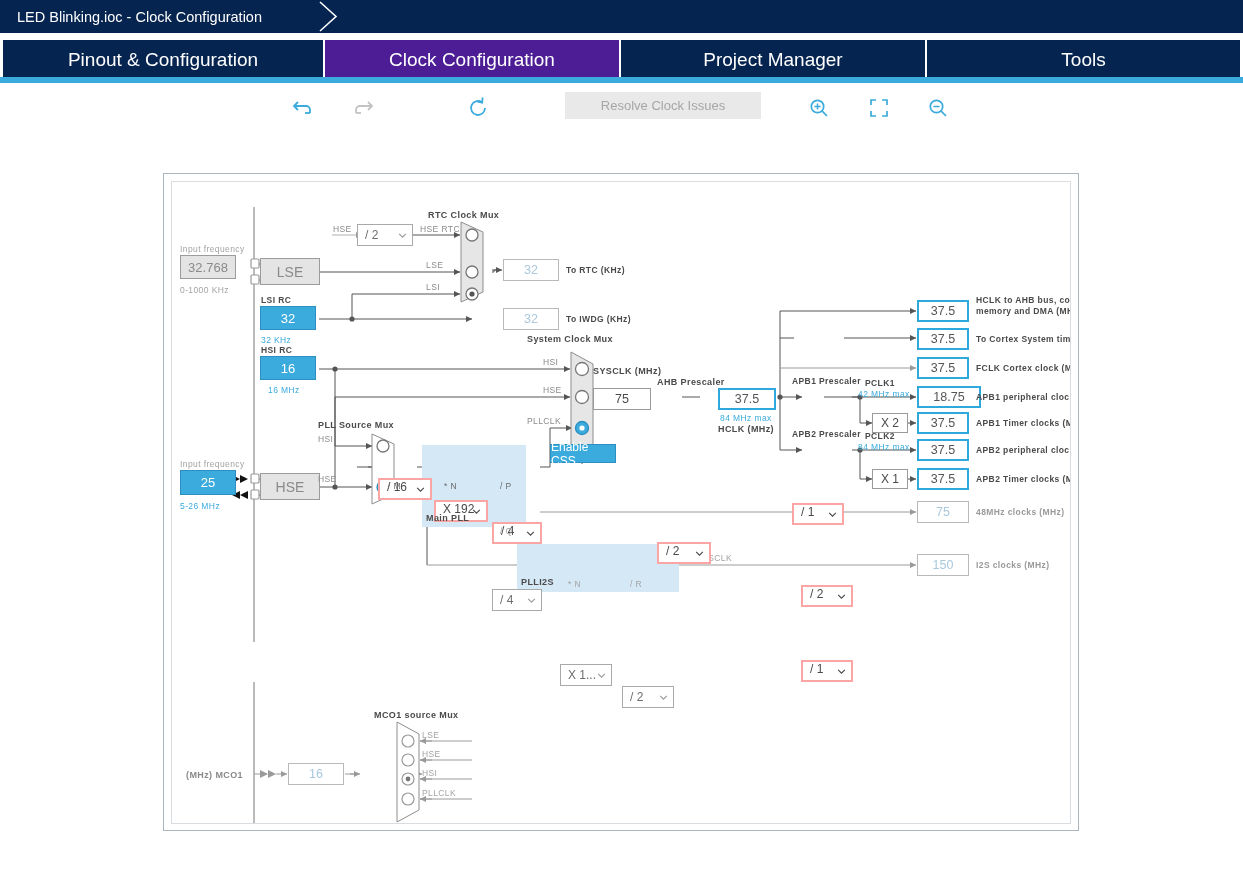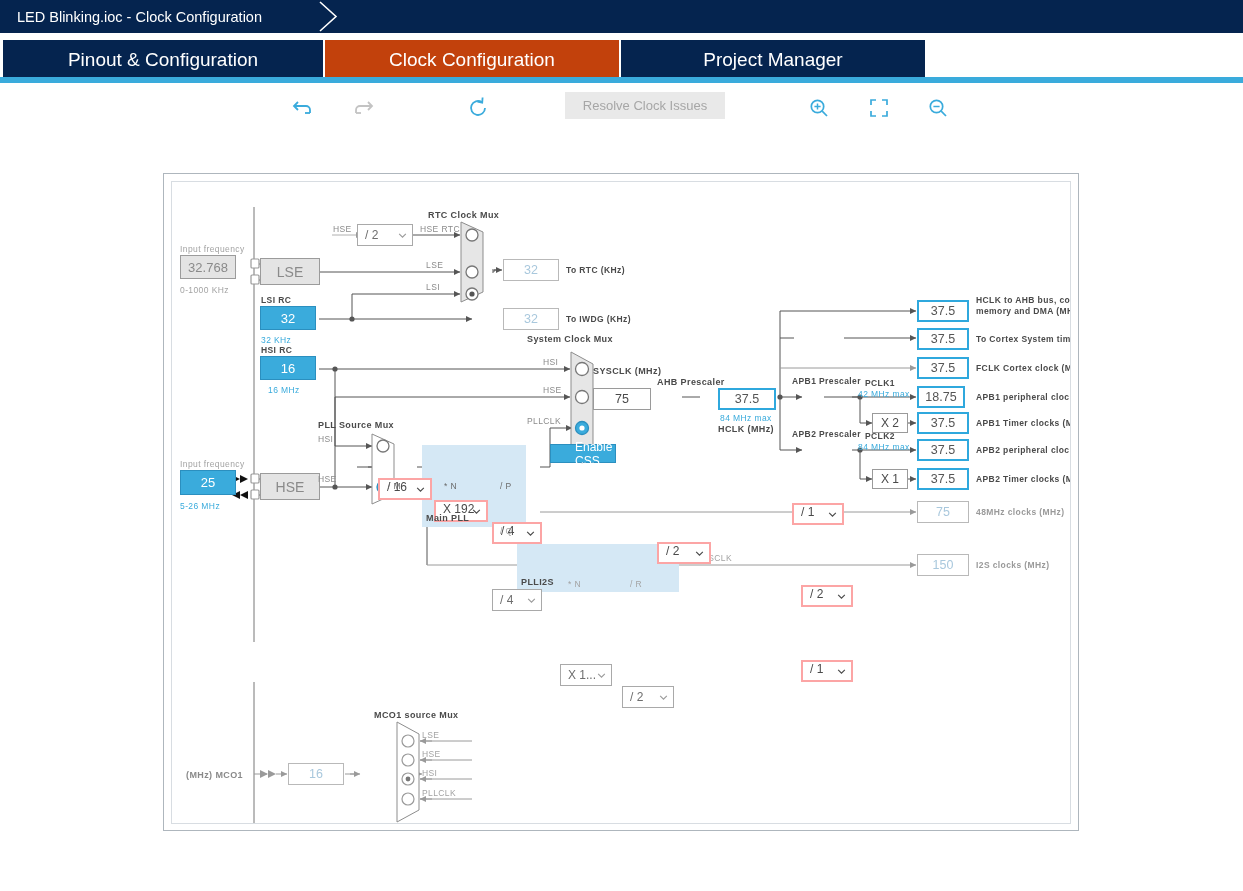--- a/index.html
+++ b/index.html
@@ -36,34 +36,34 @@
     position:absolute; left:0; top:77px; width:1243px; height:6px;
     background:#3aabdc;
   }
   .tab {
     position:absolute; top:0; height:40px;
     display:flex; align-items:center; justify-content:center;
     color:#ffffff; font-size:19px; cursor:pointer;
     border-right:2px solid #ffffff;
   }
   .tab.inactive { background:#05244f; }
-  .tab.active   { background:#c2410c; }
+  .tab.active   { background:#4c1d95; }
 
   
   #toolbar {
     position:absolute; left:0; top:88px; width:1243px; height:38px;
     background:#ffffff;
   }
   .tool-icon {
     position:absolute; top:94px;
     width:28px; height:28px; cursor:pointer;
   }
   #resolve-btn {
     position:absolute; left:565px; top:92px;
-    width:160px; height:27px;
+    width:196px; height:27px;
     background:#e9e9e9;
     color:#a6a6a6; font-size:13px;
     display:flex; align-items:center; justify-content:center;
     border:none; cursor:default;
   }
 
   
   #canvas-wrap {
     position:absolute; left:163px; top:173px;
     width:916px; height:658px;
@@ -158,20 +158,23 @@
 
 <div id="tabbar">
   <div class="tab inactive" style="left:3px; width:322px;">
     <span>Pinout &amp; Configuration</span>
   </div>
   <div class="tab active" style="left:325px; width:296px;">
     <span>Clock Configuration</span>
   </div>
   <div class="tab inactive" style="left:621px; width:306px;">
     <span>Project Manager</span>
+  </div>
+  <div class="tab inactive" style="left:927px; width:313px; border-right:none;">
+    <span>Tools</span>
   </div>
 </div>
 <div id="tabbar-underline"></div>
 
 <div id="toolbar"></div>
 
 <svg class="tool-icon" style="left:289px;" viewBox="0 0 28 28">
   <path d="M9 8 L5 12 L9 16" fill="none" stroke="#3aabdc" stroke-width="1.8"></path>
   <path d="M5 12 H17 a4 4 0 0 1 4 4 V19" fill="none" stroke="#3aabdc" stroke-width="1.8"></path>
   <path d="M21 19 H16" fill="none" stroke="#3aabdc" stroke-width="1.8"></path>
@@ -500,21 +503,21 @@
   <div class="lbl lbl-gray" style="left:458px; top:397px;">/ R</div>
 
   <div class="lbl lbl-dark lbl-big" style="left:349px; top:395px;">PLLI2S</div>
   <div class="lbl lbl-gray" style="left:512px; top:371px;">PLLI2SCLK</div>
 
   <div class="lbl lbl-dark lbl-big" style="left:355px; top:152px;">System Clock Mux</div>
   <div class="lbl lbl-sig" style="left:371px; top:175px;">HSI</div>
   <div class="lbl lbl-sig" style="left:371px; top:203px;">HSE</div>
   <div class="lbl lbl-sig" style="left:355px; top:234px;">PLLCLK</div>
 
-  <div class="wdg enable-css" style="left:378px; top:262px; width:66px; height:19px;padding-left:24px;">Enable CSS</div>
+  <div class="wdg enable-css" style="left:378px; top:262px; width:66px; height:19px;">Enable CSS</div>
 
   <div class="lbl lbl-dark lbl-big" style="left:421px; top:184px;">SYSCLK (MHz)</div>
   <div class="wdg val-plain" style="left:421px; top:206px; width:58px; height:22px;">75</div>
 
   <div class="lbl lbl-dark lbl-big" style="left:485px; top:195px;">AHB Prescaler</div>
   <div class="wdg combo-blue" style="left:485px; top:206px; width:54px; height:22px;">
     <span>/ 2</span>
     <svg class="carat" viewBox="0 0 10 6">
       <path d="M1 1 L5 5 L9 1" fill="none" stroke="#4a4a4a" stroke-width="1.4"></path>
     </svg>
@@ -555,21 +558,21 @@
 
   <div class="wdg val-blue" style="left:745px; top:118px; width:52px; height:22px;">37.5</div>
   <div class="lbl lbl-out" style="left:804px; top:113px;">HCLK to AHB bus, core,<br>memory and DMA (MHz)</div>
 
   <div class="wdg val-blue" style="left:745px; top:146px; width:52px; height:22px;">37.5</div>
   <div class="lbl lbl-out" style="left:804px; top:152px;">To Cortex System timer (MHz)</div>
 
   <div class="wdg val-blue" style="left:745px; top:175px; width:52px; height:22px;">37.5</div>
   <div class="lbl lbl-out" style="left:804px; top:181px;">FCLK Cortex clock (MHz)</div>
 
-  <div class="wdg val-blue" style="left:745px; top:204px; width:48px; height:22px;">18.75</div>
+  <div class="wdg val-blue" style="left:745px; top:204px; width:64px; height:22px;">18.75</div>
   <div class="lbl lbl-out" style="left:804px; top:210px;">APB1 peripheral clocks (MHz)</div>
 
   <div class="wdg val-blue" style="left:745px; top:230px; width:52px; height:22px;">37.5</div>
   <div class="lbl lbl-out" style="left:804px; top:236px;">APB1 Timer clocks (MHz)</div>
 
   <div class="wdg val-blue" style="left:745px; top:257px; width:52px; height:22px;">37.5</div>
   <div class="lbl lbl-out" style="left:804px; top:263px;">APB2 peripheral clocks (MHz)</div>
 
   <div class="wdg val-blue" style="left:745px; top:286px; width:52px; height:22px;">37.5</div>
   <div class="lbl lbl-out" style="left:804px; top:292px;">APB2 Timer clocks (MHz)</div>

